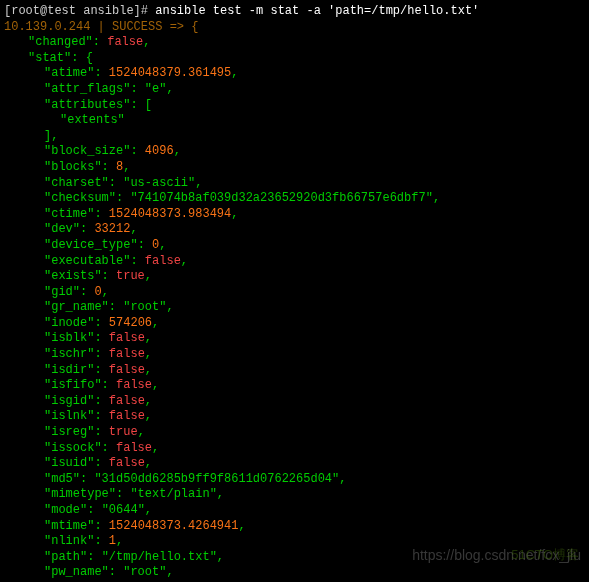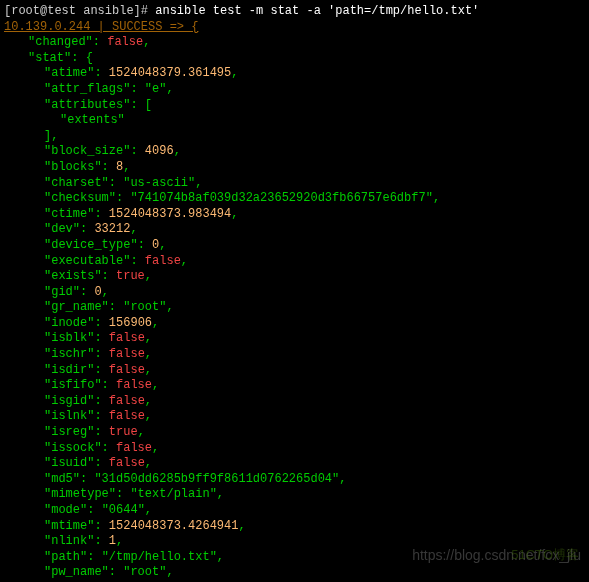--- a/index.html
+++ b/index.html
@@ -12,29 +12,29 @@
       width: 589px;
       height: 582px;
       overflow: hidden;
       position: relative;
     }
     .prompt { color: #fff; }
     .bracket { color: #ccc; }
     .host-line { color: #a16207; }
     .key { color: #00cc00; }
     .value-str { color: #00cc00; }
-    .value-num { color: #fdba74; }
+    .value-num { color: #f97316; }
     .value-bool { color: #ef4444; }
     .colon { color: #00cc00; }
     .brace { color: #00cc00; }
     .comma { color: #00cc00; }
     .i1 { padding-left: 24px; }
     .i2 { padding-left: 40px; }
     .i3 { padding-left: 56px; }
-    .line { white-space: pre; text-decoration: underline; }
+    .line { white-space: pre; }
     .watermark {
       position: absolute;
       right: 8px;
       bottom: 18px;
       color: #666;
       font-size: 14px;
       opacity: 0.55;
       font-family: sans-serif;
     }
     .watermark2 {
@@ -63,21 +63,21 @@
 <div class="line i2"><span class="key">"blocks"</span><span class="colon">: </span><span class="value-num">8</span><span class="comma">,</span></div>
 <div class="line i2"><span class="key">"charset"</span><span class="colon">: </span><span class="value-str">"us-ascii"</span><span class="comma">,</span></div>
 <div class="line i2"><span class="key">"checksum"</span><span class="colon">: </span><span class="value-str">"741074b8af039d32a23652920d3fb66757e6dbf7"</span><span class="comma">,</span></div>
 <div class="line i2"><span class="key">"ctime"</span><span class="colon">: </span><span class="value-num">1524048373.983494</span><span class="comma">,</span></div>
 <div class="line i2"><span class="key">"dev"</span><span class="colon">: </span><span class="value-num">33212</span><span class="comma">,</span></div>
 <div class="line i2"><span class="key">"device_type"</span><span class="colon">: </span><span class="value-num">0</span><span class="comma">,</span></div>
 <div class="line i2"><span class="key">"executable"</span><span class="colon">: </span><span class="value-bool">false</span><span class="comma">,</span></div>
 <div class="line i2"><span class="key">"exists"</span><span class="colon">: </span><span class="value-bool">true</span><span class="comma">,</span></div>
 <div class="line i2"><span class="key">"gid"</span><span class="colon">: </span><span class="value-num">0</span><span class="comma">,</span></div>
 <div class="line i2"><span class="key">"gr_name"</span><span class="colon">: </span><span class="value-str">"root"</span><span class="comma">,</span></div>
-<div class="line i2"><span class="key">"inode"</span><span class="colon">: </span><span class="value-num">156906</span><span class="comma">,</span></div>
+<div class="line i2"><span class="key">"inode"</span><span class="colon">: </span><span class="value-num">574206</span><span class="comma">,</span></div>
 <div class="line i2"><span class="key">"isblk"</span><span class="colon">: </span><span class="value-bool">false</span><span class="comma">,</span></div>
 <div class="line i2"><span class="key">"ischr"</span><span class="colon">: </span><span class="value-bool">false</span><span class="comma">,</span></div>
 <div class="line i2"><span class="key">"isdir"</span><span class="colon">: </span><span class="value-bool">false</span><span class="comma">,</span></div>
 <div class="line i2"><span class="key">"isfifo"</span><span class="colon">: </span><span class="value-bool">false</span><span class="comma">,</span></div>
 <div class="line i2"><span class="key">"isgid"</span><span class="colon">: </span><span class="value-bool">false</span><span class="comma">,</span></div>
 <div class="line i2"><span class="key">"islnk"</span><span class="colon">: </span><span class="value-bool">false</span><span class="comma">,</span></div>
 <div class="line i2"><span class="key">"isreg"</span><span class="colon">: </span><span class="value-bool">true</span><span class="comma">,</span></div>
 <div class="line i2"><span class="key">"issock"</span><span class="colon">: </span><span class="value-bool">false</span><span class="comma">,</span></div>
 <div class="line i2"><span class="key">"isuid"</span><span class="colon">: </span><span class="value-bool">false</span><span class="comma">,</span></div>
 <div class="line i2"><span class="key">"md5"</span><span class="colon">: </span><span class="value-str">"31d50dd6285b9ff9f8611d0762265d04"</span><span class="comma">,</span></div>

